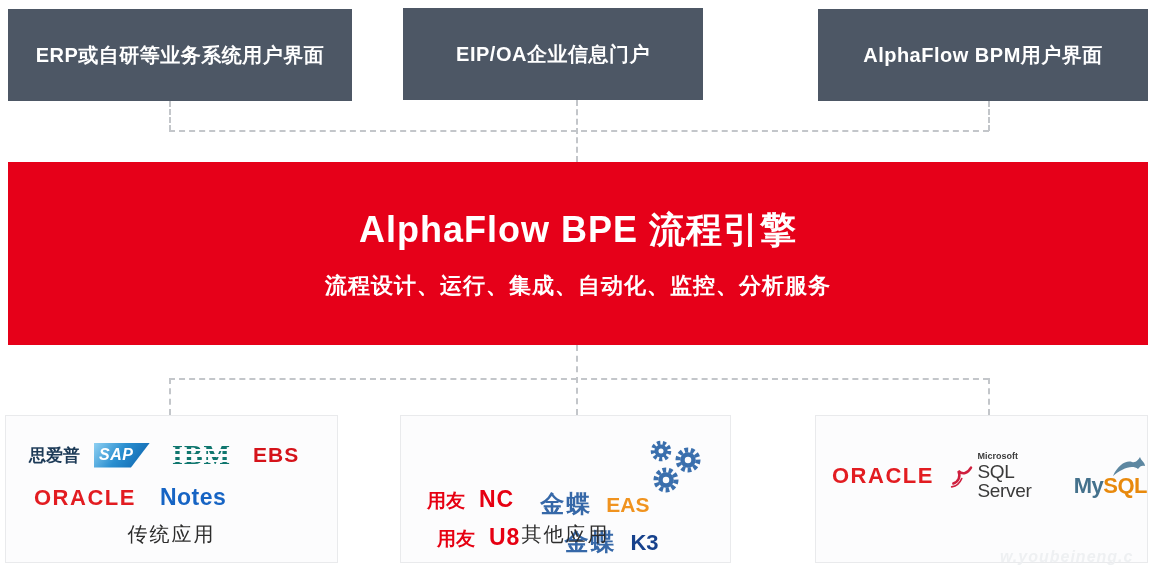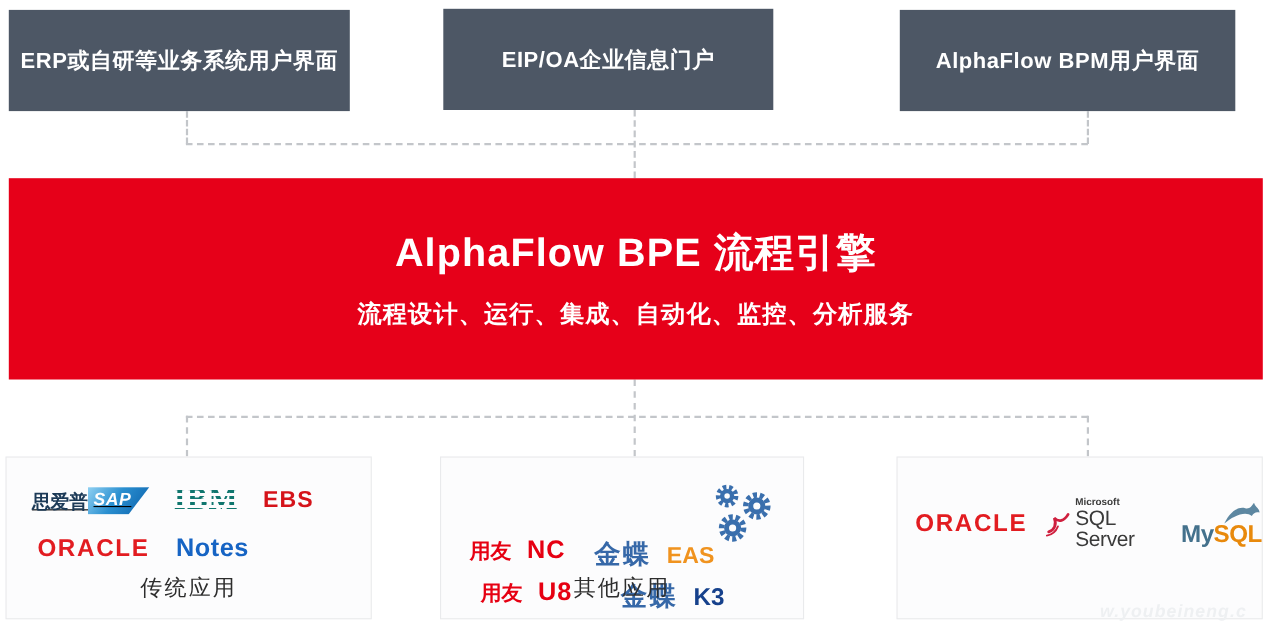--- a/index.html
+++ b/index.html
@@ -5,23 +5,23 @@
   * { margin:0; padding:0; box-sizing:border-box; }
   body { background:#ffffff; font-family:"Liberation Sans","DejaVu Sans",sans-serif; }
   .canvas { position:relative; width:1156px; height:578px; background:#ffffff; overflow:hidden; }
 
   
   .top-box {
     position:absolute; top:9px; height:92px; background:#4d5765;
     display:flex; align-items:center; justify-content:center;
     color:#ffffff; font-size:20px; font-weight:600; letter-spacing:.5px;
   }
-  .top-box-1 { left:8px;   width:310px;align-items:center; }
+  .top-box-1 { left:8px;   width:344px;align-items:center; }
   .top-box-2 { left:403px; width:300px; top:8px; }
-  .top-box-3 { left:818px; width:305px; }
+  .top-box-3 { left:818px; width:330px; }
 
   
   .conn-v { position:absolute; width:0; border-left:2px dashed #c3c6ca; }
   .conn-h { position:absolute; height:0; border-top:2px dashed #c3c6ca; }
   .c-stub-l-top { left:169px; top:101px; height:30px; }
   .c-stub-r-top { left:988px; top:101px; height:30px; }
   .c-h-top      { left:169px; top:130px; width:820px; }
   .c-mid-top    { left:576px; top:100px; height:62px; }
   .c-mid-bot    { left:576px; top:345px; height:70px; }
   .c-h-bot      { left:169px; top:378px; width:820px; }
@@ -45,21 +45,21 @@
   .bb-1 { left:5px;   width:333px; }
   .bb-2 { left:400px; width:331px; }
   .bb-3 { left:815px; width:333px; }
   .bb-label {
     position:absolute; bottom:14px; left:0; width:100%;
     text-align:center; font-size:20px; font-weight:500; color:#2d2d2d; letter-spacing:2px;
   }
   .logo-row { position:absolute; display:flex; align-items:center; }
 
   
-  .sap-group { display:flex; align-items:flex-end; gap:0;text-decoration:underline; }
+  .sap-group { display:flex; align-items:center; gap:14px; }
   .sap-cjk { font-size:17px; font-weight:700; color:#1c3a57; }
   .sap-shape {
     width:56px; height:25px;
     background:linear-gradient(125deg,#8fd0f2 0%,#2a8fd0 45%,#0a5ea9 100%);
     clip-path:polygon(0 0,100% 0,66% 100%,0 100%);
     display:flex; align-items:center; padding-left:5px;
   }
   .sap-latin { color:#fff; font-style:italic; font-weight:800; font-size:16px; letter-spacing:.5px; }
 
   

